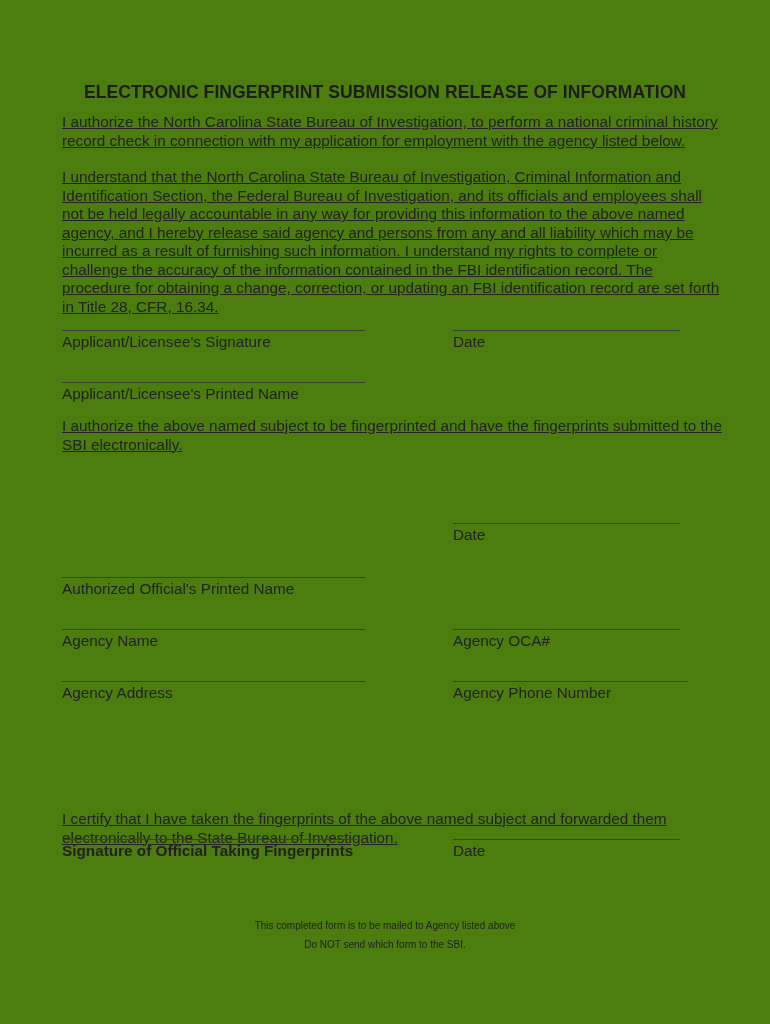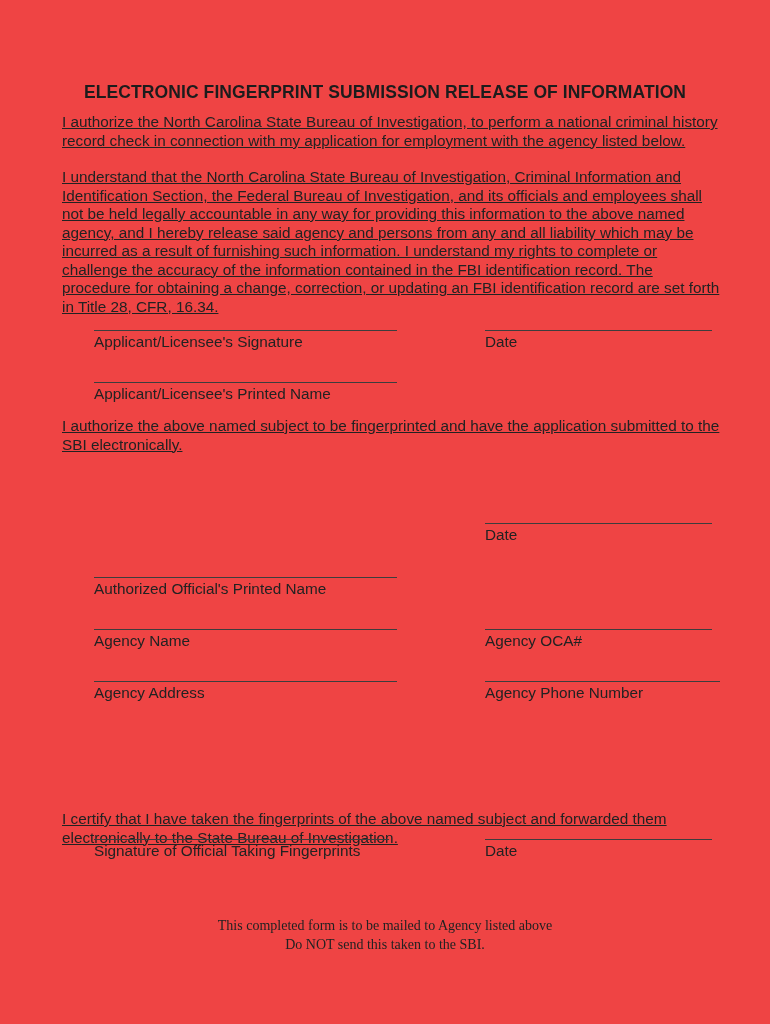--- a/index.html
+++ b/index.html
@@ -1,19 +1,19 @@
 <!DOCTYPE html>
 <html><head>
 <meta charset="utf-8">
 <style>
   html,body{margin:0;padding:0;background:#ffffff;}
   .page{
     position:relative;
     width:770px;height:1024px;
-    background:#ef4444;
+    background:#4d7c0f;
     font-family:"Liberation Sans", sans-serif;
     color:#222222;
     overflow:hidden;
   }
   .doc-title{
     position:absolute;
     left:0; top:82px; width:770px;
     text-align:center;
     font-size:17.5px;
     font-weight:bold;
@@ -24,40 +24,39 @@
     position:absolute;
     left:62px; width:662px;
     font-size:15.3px;
     line-height:18.5px;
     color:#222222;
     text-decoration:underline;
   }
   .field{
     position:absolute;
     border-top:1.6px solid #3d3d3d;
-    margin-left:32px;
   }
   .field .label{
     display:block;
     padding-top:2px;
     font-size:15.3px;
     line-height:17px;
     color:#222222;
     white-space:nowrap;
   }
   .w-left{width:303px;}
-  .w-left-sm{width:295px;}
+  .w-left-sm{width:295px;font-weight:bold;}
   .w-right{width:227px;}
   .w-right-lg{width:235px;}
   .footer{
     position:absolute;
     left:0; top:917px; width:770px;
     text-align:center;
-    font-family:Liberation Serif, serif;
-    font-size:14px;
+    font-family:Liberation Sans, sans-serif;
+    font-size:10px;
     line-height:18.5px;
     color:#222222;
   }
 </style>
 </head>
 <body>
 
 <div class="page">
 
   <div class="doc-title">ELECTRONIC FINGERPRINT SUBMISSION RELEASE OF INFORMATION</div>
@@ -70,21 +69,21 @@
     <span class="label">Applicant/Licensee's Signature</span>
   </div>
   <div class="field w-right" style="left:453px; top:330px;">
     <span class="label">Date</span>
   </div>
 
   <div class="field w-left" style="left:62px; top:382px;">
     <span class="label">Applicant/Licensee's Printed Name</span>
   </div>
 
-  <div class="para" style="top:417px;">I authorize the above named subject to be fingerprinted and have the application submitted to the SBI electronically.</div>
+  <div class="para" style="top:417px;">I authorize the above named subject to be fingerprinted and have the fingerprints submitted to the SBI electronically.</div>
 
   <div class="field w-right" style="left:453px; top:523px;">
     <span class="label">Date</span>
   </div>
 
   <div class="field w-left" style="left:62px; top:577px;">
     <span class="label">Authorized Official's Printed Name</span>
   </div>
 
   <div class="field w-left" style="left:62px; top:629px;">
@@ -105,16 +104,16 @@
 
   <div class="field w-left-sm" style="left:62px; top:839px;">
     <span class="label">Signature of Official Taking Fingerprints</span>
   </div>
   <div class="field w-right" style="left:453px; top:839px;">
     <span class="label">Date</span>
   </div>
 
   <div class="footer">
     <div>This completed form is to be mailed to Agency listed above</div>
-    <div>Do NOT send this taken to the SBI.</div>
+    <div>Do NOT send which form to the SBI.</div>
   </div>
 
 </div>
 
 </body></html>

